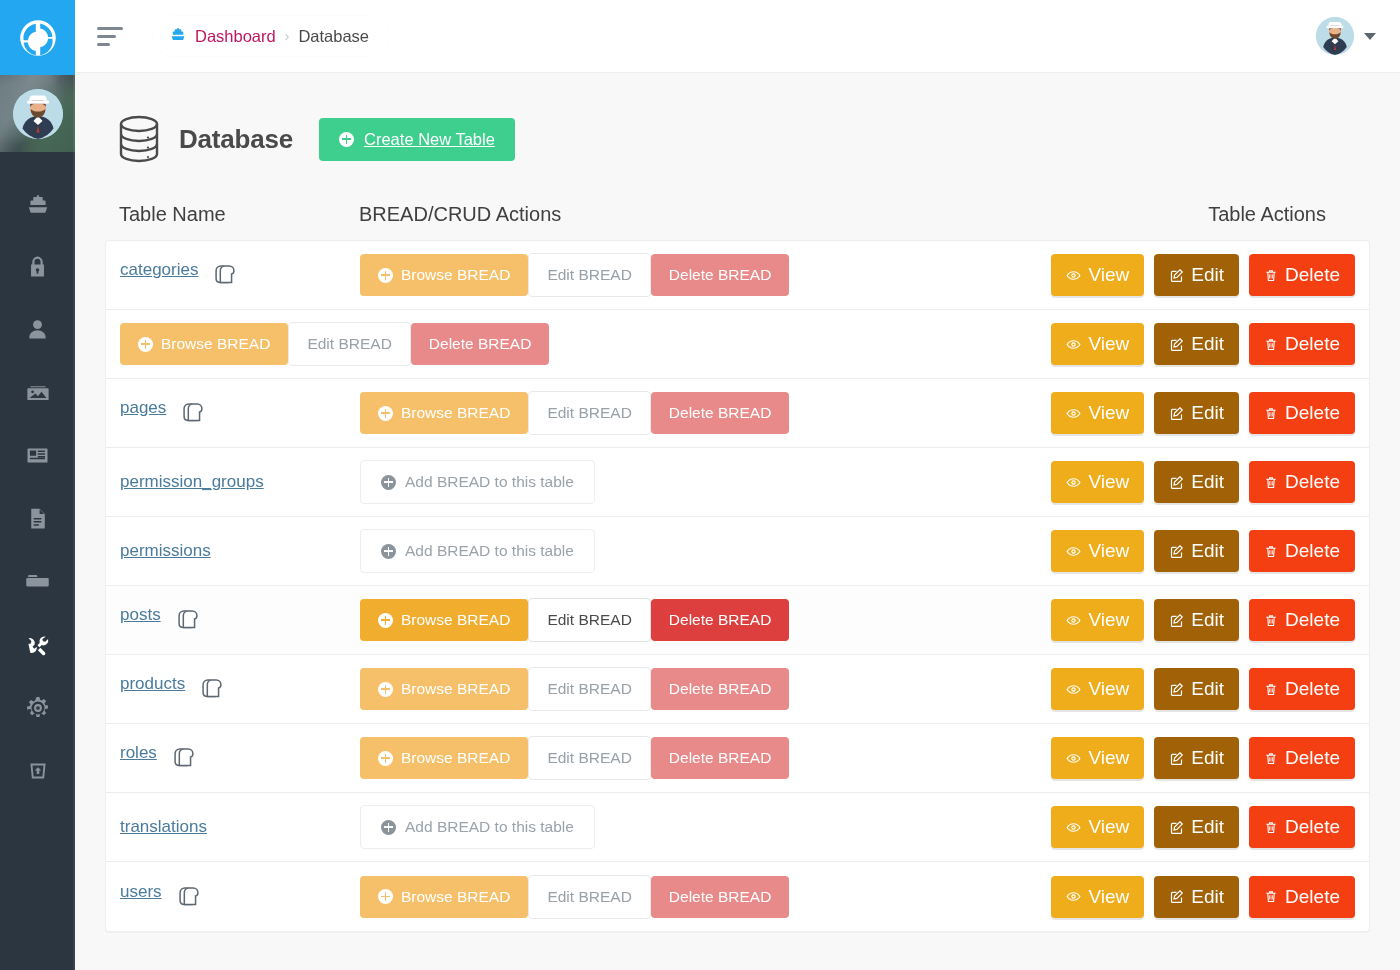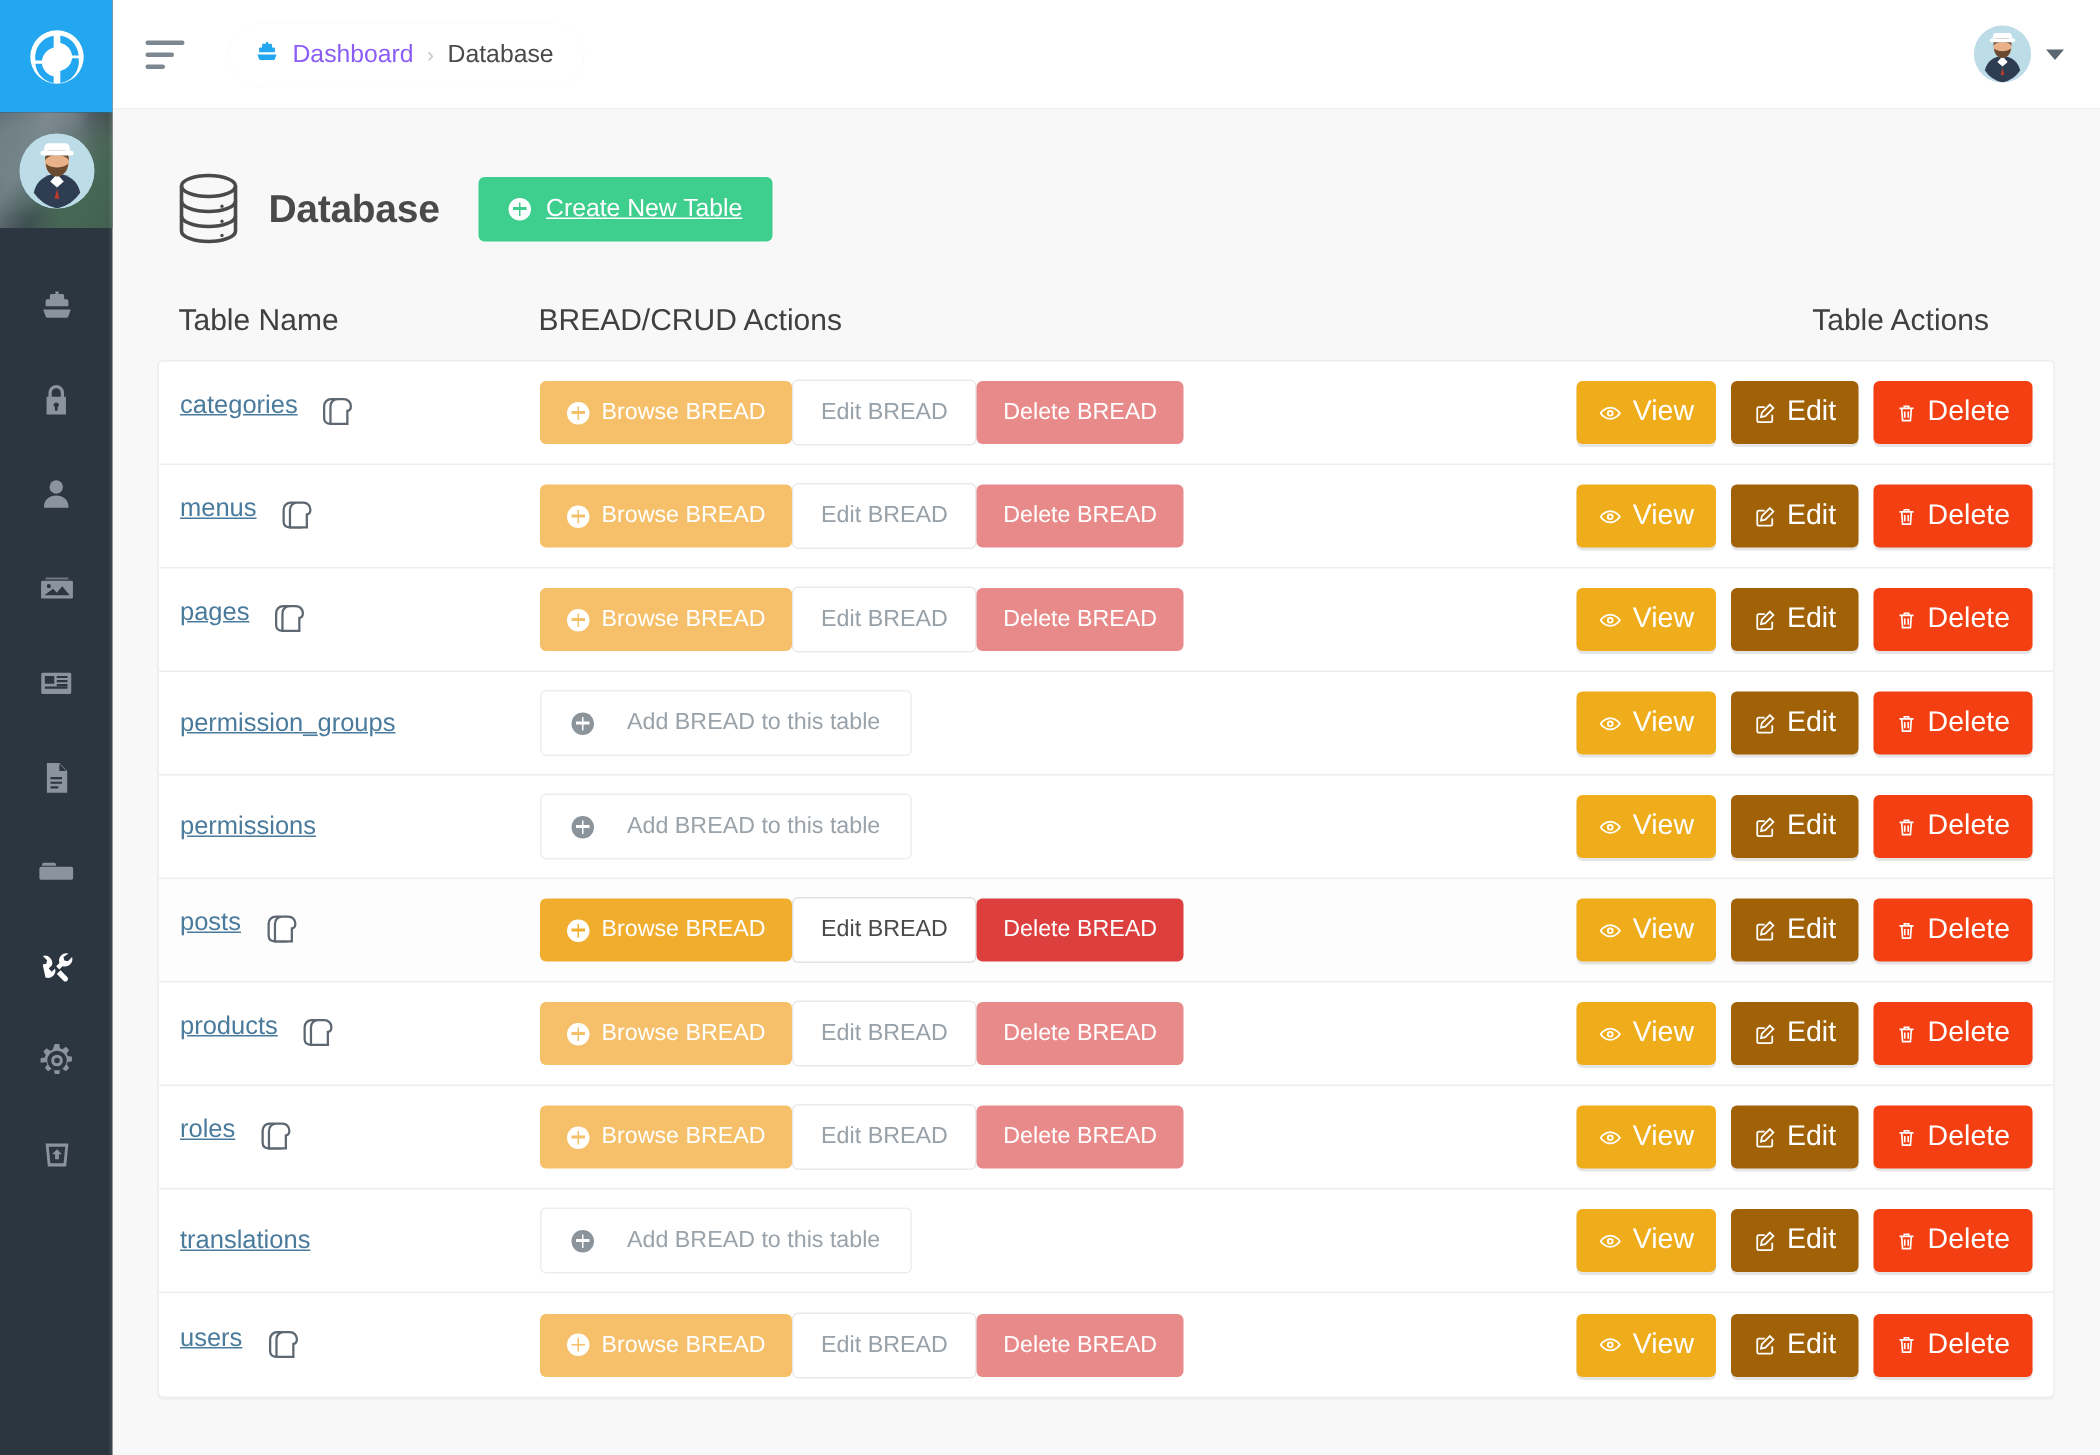--- a/index.html
+++ b/index.html
@@ -76,21 +76,21 @@
 
   .crumbs {
     margin-left: 22px;
     background: #fff;
     border-radius: 22px;
     padding: 9px 20px 9px 16px;
     display: flex; align-items: center; gap: 9px;
     box-shadow: 0 0 0 1px rgba(0,0,0,0.012);
     font-size: 16.5px;
   }
-  .crumb-link { color: #8b5cf6; display:flex; align-items:center; gap:8px; text-decoration:none; cursor:pointer; }
+  .crumb-link { color: #be185d; display:flex; align-items:center; gap:8px; text-decoration:none; cursor:pointer; }
   .crumb-sep { color: #c3c9cf; font-size: 14px; }
   .crumb-cur { color: #4a4a4a; }
 
   .topbar-right { margin-left:auto; display:flex; align-items:center; gap:10px; cursor:pointer; }
   .avatar-top {
     width: 38px; height: 38px; border-radius:50%;
     background:#bcdde8; overflow:hidden;
     display:flex; align-items:flex-end; justify-content:center;
   }
   .caret { width:0;height:0;border-left:6px solid transparent;border-right:6px solid transparent;border-top:7px solid #5b6671; }
@@ -161,21 +161,21 @@
   .row.hovered .bbtn.browse { background:#f0ad2e; }
   .row.hovered .bbtn.edit   { color:#4a4a4a; border-color:#dfe2e5; }
   .row.hovered .bbtn.del    { background:#dd3f3f; }
   .bbtn.browse .plus-circ::before,.bbtn.browse .plus-circ::after{ background:#f5c069; }
   .row.hovered .bbtn.browse .plus-circ::before,
   .row.hovered .bbtn.browse .plus-circ::after{ background:#f0ad2e; }
 
   .addbread {
     background:#fff; border:1px solid #eceef0; border-radius:4px;
     color:#9aa2aa; font-size:15.5px; padding: 12px 20px;
-    display:flex; align-items:center; gap:22px; cursor:pointer;
+    display:flex; align-items:center; gap:9px; cursor:pointer;
     font-family:"Liberation Sans",sans-serif;
   }
   .addbread .plus-circ{ background:#8b939b; }
   .addbread .plus-circ::before,.addbread .plus-circ::after{ background:#fff; }
 
   .abtn {
     border:none; border-radius:4px; cursor:pointer;
     font-size:19px; color:#fff; padding: 10px 15px;
     display:flex; align-items:center; gap:7px;
     font-family:"Liberation Sans",sans-serif;
@@ -410,27 +410,20 @@
                 <span>
                   <svg width="14" height="15" viewBox="0 0 24 24" fill="none" stroke="#fff" stroke-width="1.9">
                     <path d="M4 6.5h16M9.5 6.5V4h5v2.5M6.5 6.5l1 14h9l1-14M10 10v7M14 10v7"></path>
                   </svg>
                 </span>
                 <span>Delete</span>
               </button>
             </div>
           </div>
           <div class="row">
-            <div class="cell-name">
-              <a class="tname">menus</a>
-              <span class="bread-ico"><svg width="30" height="30" viewBox="0 0 32 32" fill="none" stroke="#5d6771" stroke-width="1.6">
-                  <path d="M6.5 11.5c0-3 2.2-5 5-5h2.5c2.8 0 5 2 5 5v12.5h-7.5c-2.8 0-5-1.2-5-4z"></path>
-                  <path d="M11 11.5c0-3 2.2-5 5-5h4.5c2.8 0 5 2 5 5 0 2-1 3.2-2.5 3.4V24H11z" fill="#fff"></path>
-                </svg></span>
-            </div>
             <div class="cell-bread">
               <button class="bbtn browse">
                 <span class="plus-circ"></span>
                 <span>Browse BREAD</span>
               </button>
               <button class="bbtn edit">
                 <span>Edit BREAD</span>
               </button>
               <button class="bbtn del">
                 <span>Delete BREAD</span>

